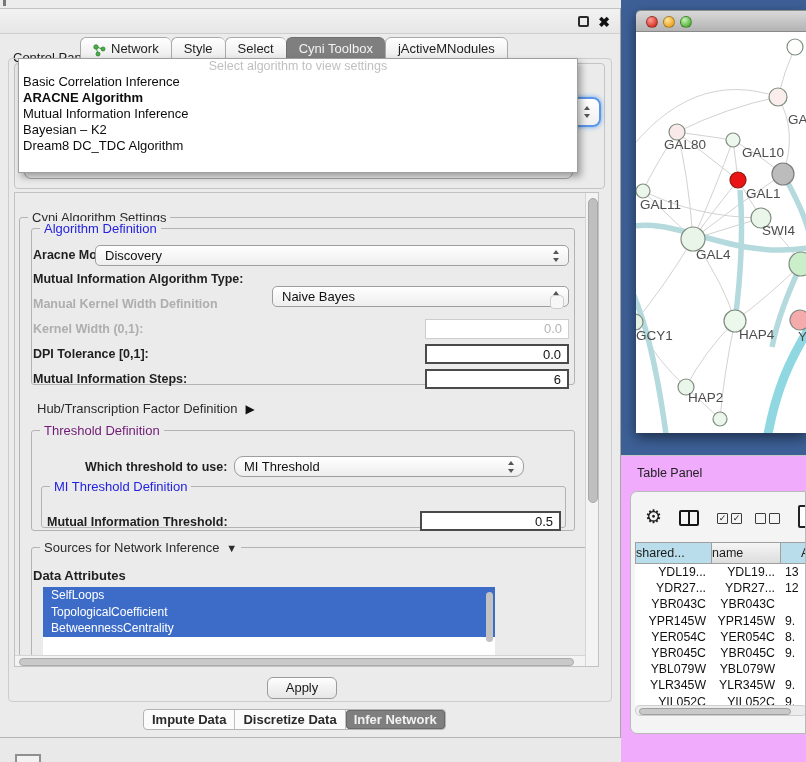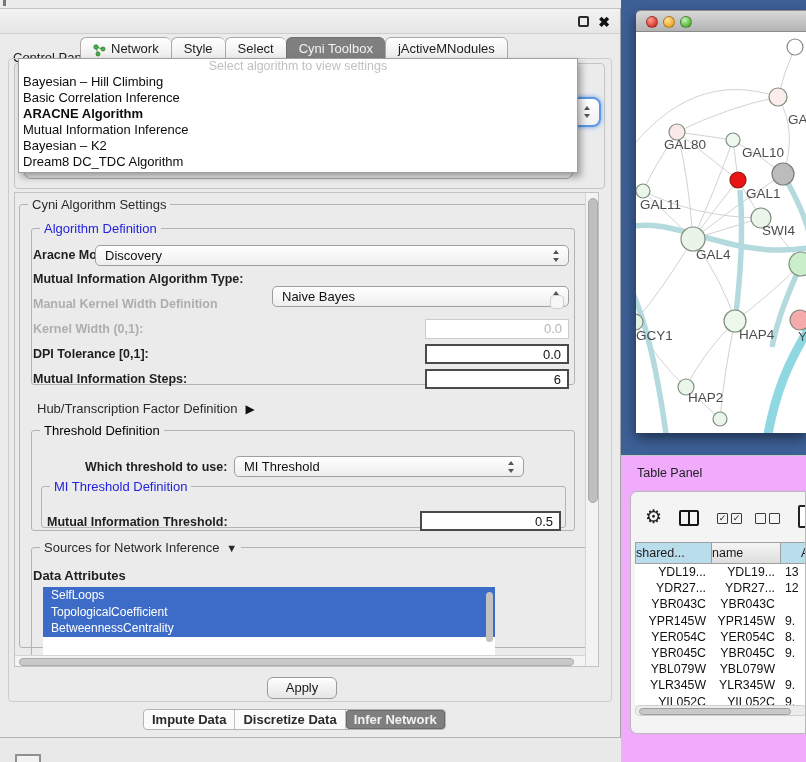--- a/index.html
+++ b/index.html
@@ -42,21 +42,21 @@
     border:1px solid #9f9f9f; box-shadow:3px 4px 7px rgba(0,0,0,.35); z-index:40; }
   .dd-placeholder { width:100%; text-align:center; font-size:12.5px; color:#c0c0c0; height:15px; line-height:15px; }
   .dd-item { height:16px; line-height:16px; font-size:13px; color:#0c0c0c; padding-left:4px; white-space:nowrap; }
   .dd-item.selected { font-weight:bold; }
 
   
   .settings-pane { position:absolute; left:14px; top:183px; width:585px; height:475px; background:#ebebeb; border:1px solid #c2c2c2; overflow:hidden; }
   .group { position:absolute; border:1px solid #b3b3b3; border-radius:3px; }
   .legend { position:absolute; top:-8px; left:8px; background:#ebebeb; padding:0 4px; font-size:13px; color:#2b2b2b; white-space:nowrap; }
   .legend.blue { color:#2222e0; }
-  .legend.green { color:#000000; }
+  .legend.green { color:#701a75; }
   .flabel { position:absolute; font-size:12.5px; font-weight:bold; color:#1f1f1f; white-space:nowrap; }
   .flabel.disabled { color:#aeaeae; }
   .plainlabel { position:absolute; font-size:13px; color:#2b2b2b; white-space:nowrap; }
   .combo { position:absolute; height:21px; border:1px solid #9e9e9e; border-radius:5px; background:linear-gradient(#ffffff,#eeeeee); }
   .combo .val { position:absolute; left:9px; top:0; line-height:19px; font-size:13px; color:#111; }
   .spin { position:absolute; right:7px; top:50%; margin-top:-6px; width:9px; height:12px; }
   .spin:before { content:""; position:absolute; top:0; left:1px; border-left:3.5px solid transparent; border-right:3.5px solid transparent; border-bottom:4.5px solid #555; }
   .spin:after { content:""; position:absolute; bottom:0; left:1px; border-left:3.5px solid transparent; border-right:3.5px solid transparent; border-top:4.5px solid #555; }
   .tfield { position:absolute; height:20px; background:#fff; text-align:right; padding-right:6px; font-size:13px; line-height:18px; color:#111; }
   .tfield.on { border:2px solid #4a4a4a; }
@@ -169,32 +169,31 @@
         <span class="spin"></span>
       </div>
     <div class="combo-gal-hidden">
       <span class="val">gal-filtered.sif default node</span>
       <span class="spin"></span>
     </div>
 
     <div class="dropdown-overlay">
       <div class="dd-placeholder">Select algorithm to view settings</div>
       <div id="algo-items">
-          <div class="dd-item">Bayesian – Hill Climbing</div>
           <div class="dd-item">Basic Correlation Inference</div>
           <div class="dd-item selected">ARACNE Algorithm</div>
           <div class="dd-item">Mutual Information Inference</div>
           <div class="dd-item">Bayesian – K2</div>
           <div class="dd-item">Dream8 DC_TDC Algorithm</div>
         </div>
     </div>
 
     <div class="settings-pane">
 
-      <div class="group" style="left:4px;top:11px;width:667px;height:444px;">
+      <div class="group" style="left:4px;top:24px;width:667px;height:444px;">
         <span class="legend">Cyni Algorithm Settings</span>
       </div>
 
       <div class="group" style="left:16px;top:35px;width:544px;height:157px;">
         <span class="legend blue">Algorithm Definition</span>
       </div>
 
       <span class="flabel" style="left:18px;top:55px;">Aracne Mode:</span>
       <div class="combo" style="left:80px;top:52px;width:474px;">
         <span class="val">Discovery</span>
@@ -221,21 +220,21 @@
 
       <span class="plainlabel" style="left:22px;top:208px;">
         <span>Hub/Transcription Factor Definition</span><span class="arrow-r">▶</span>
       </span>
 
       <div class="group" style="left:16px;top:237px;width:544px;height:101px;">
         <span class="legend green">Threshold Definition</span>
       </div>
 
       <span class="flabel" style="left:70px;top:267px;">Which threshold to use:</span>
-      <div class="combo" style="left:219px;top:263px;width:290px;">
+      <div class="combo" style="left:219px;top:263px;width:290px;border-radius:9px;">
         <span class="val">MI Threshold</span>
         <span class="spin"></span>
       </div>
 
       <div class="group" style="left:26px;top:293px;width:525px;height:42px;">
         <span class="legend blue">MI Threshold Definition</span>
       </div>
 
       <span class="flabel" style="left:32px;top:322px;">Mutual Information Threshold:</span>
       <div class="tfield on" style="left:405px;top:318px;width:141px;">0.5</div>

